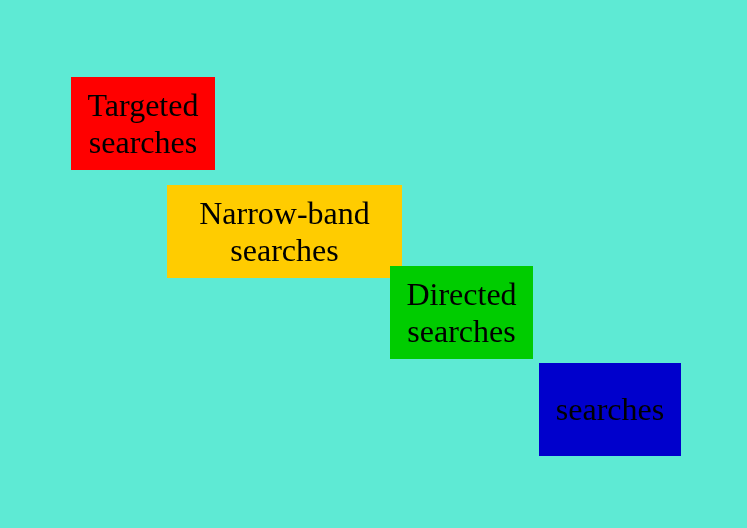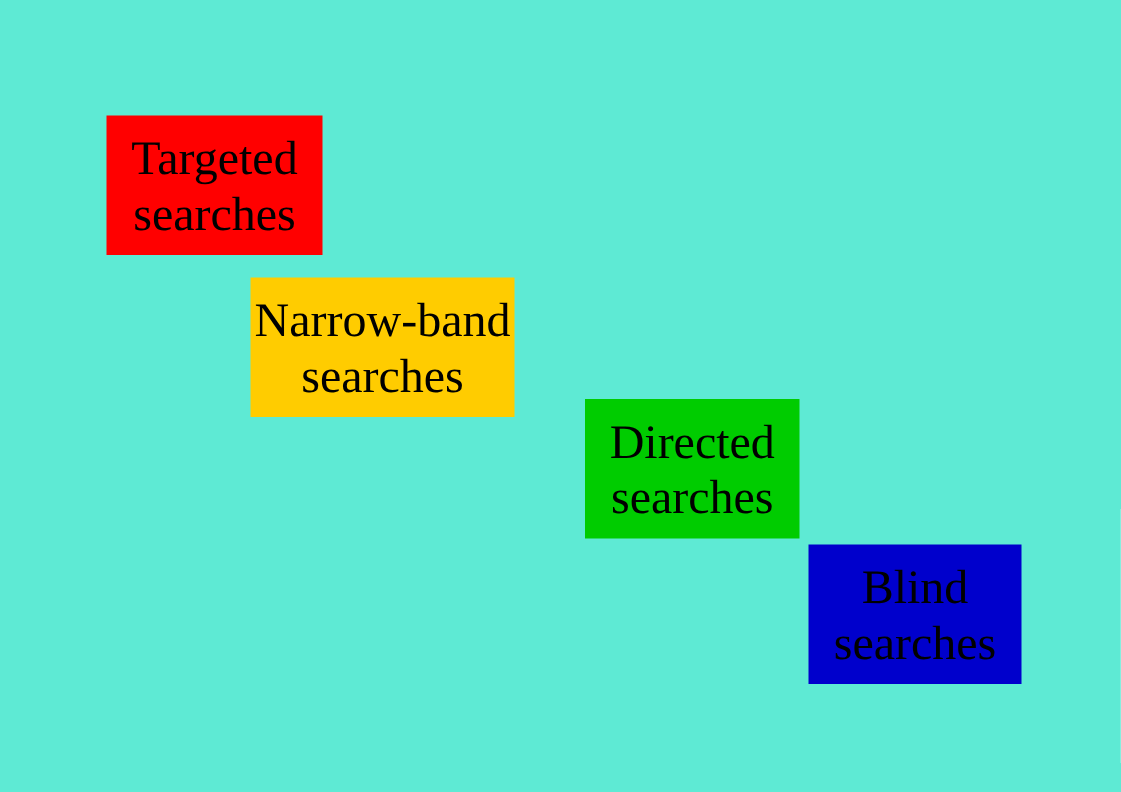--- a/index.html
+++ b/index.html
@@ -26,21 +26,21 @@
     text-align: center;
     color: #000000;
     font-size: 32px;
     line-height: 37px;
     white-space: nowrap;
   }
   .box-line {
     display: block;
   }
   #box-targeted    { left: 71px;  top: 77px;  width: 144px; height: 93px; }
-  #box-narrowband  { left: 167px; top: 185px; width: 176px; height: 93px; }
+  #box-narrowband  { left: 167px; top: 185px; width: 235px; height: 93px; }
   #box-directed    { left: 390px; top: 266px; width: 143px; height: 93px; }
   #box-blind       { left: 539px; top: 363px; width: 142px; height: 93px; }
 </style>
 </head>
 <body>
 
 <div class="canvas" style="background-color: #5eead4;">
 
   <div class="search-box" id="box-targeted" style="background-color: rgb(255, 0, 0);">
     <span class="box-line">Targeted</span>
@@ -51,17 +51,16 @@
     <span class="box-line">Narrow-band</span>
     <span class="box-line">searches</span>
   </div>
 
   <div class="search-box" id="box-directed" style="background-color: rgb(0, 204, 0); text-align: right;">
     <span class="box-line">Directed</span>
     <span class="box-line">searches</span>
   </div>
 
   <div class="search-box" id="box-blind" style="background-color: rgb(0, 0, 204);">
-    <span class="box-line">Blind</span>
     <span class="box-line">searches</span>
   </div>
 
 </div>
 
 </body></html>

